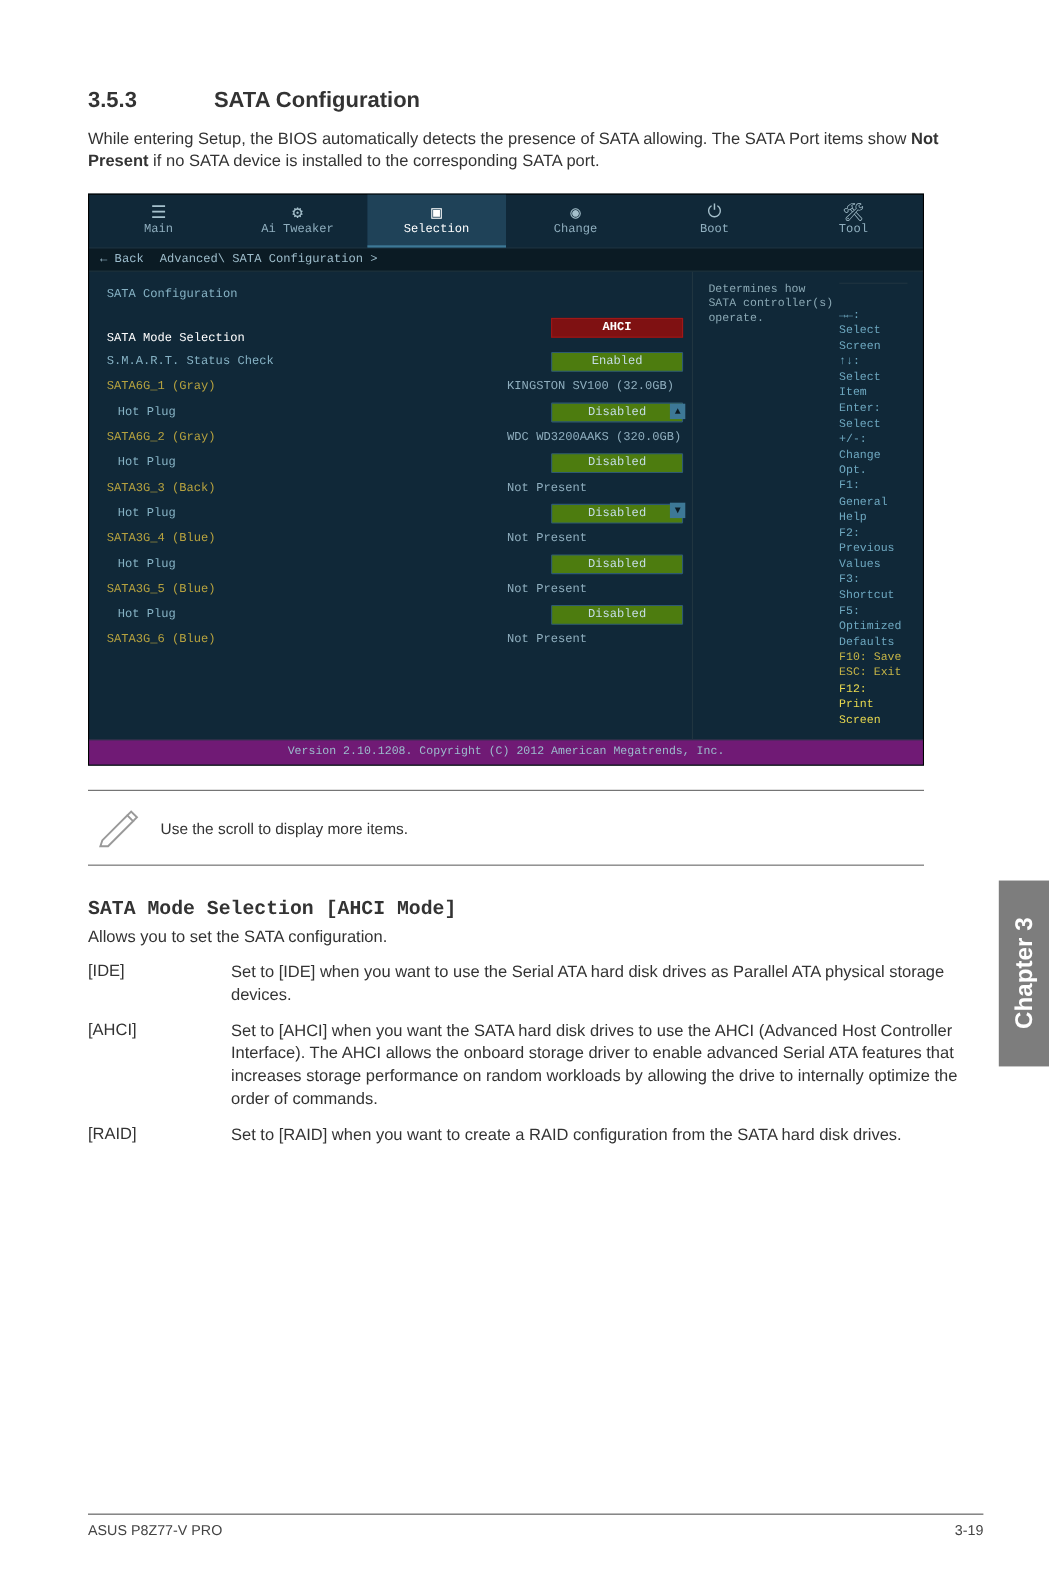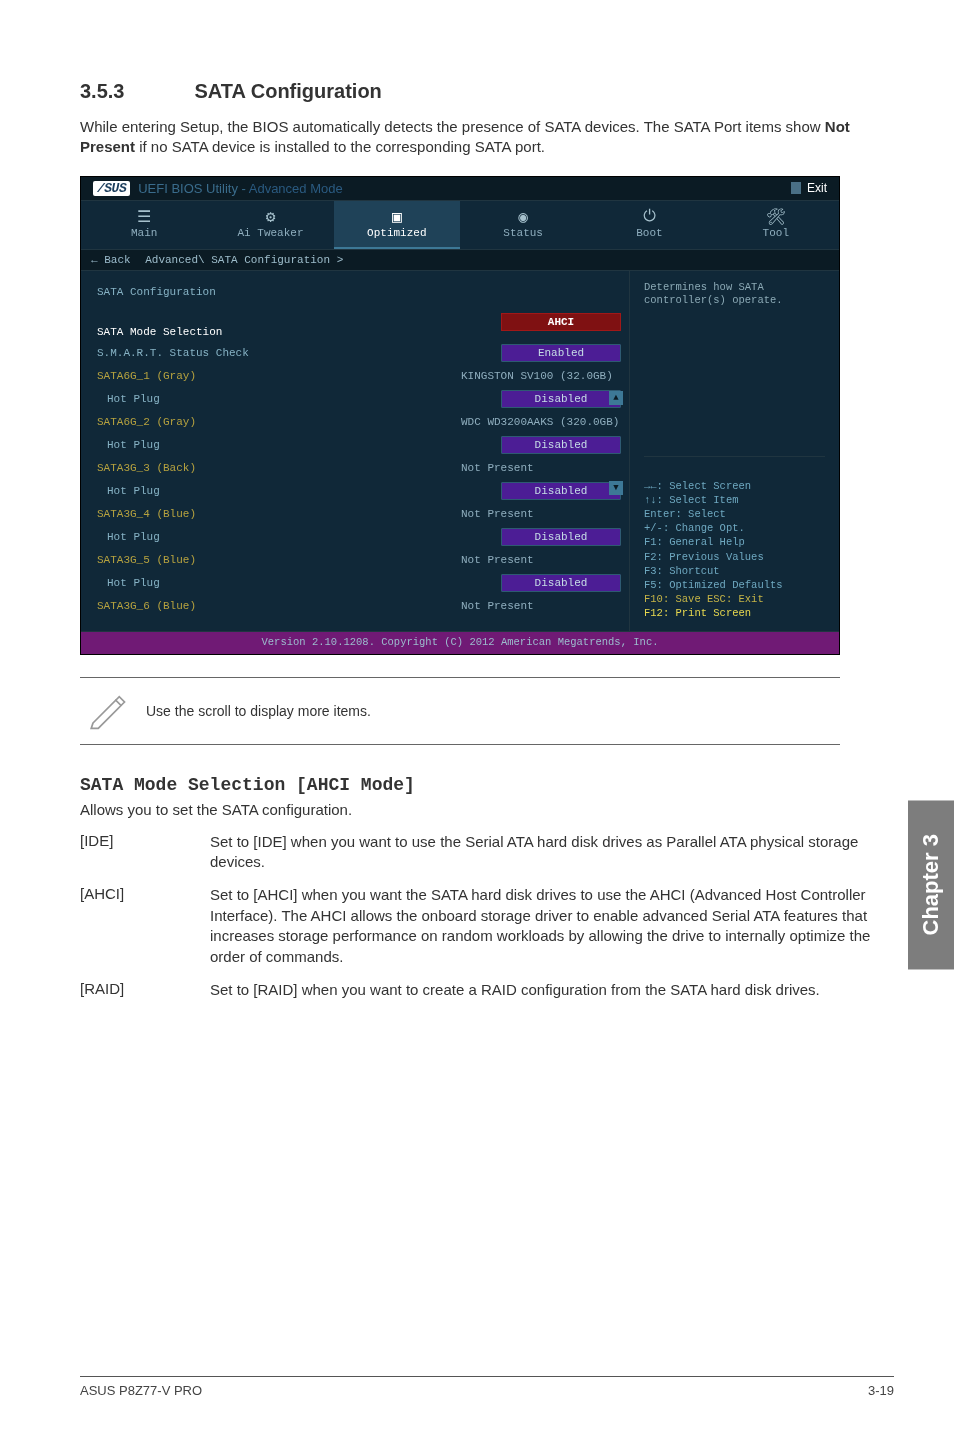--- a/index.html
+++ b/index.html
@@ -92,21 +92,21 @@
     flex: 1;
     padding: 10px 8px 10px 16px;
     position: relative;
   }
   .bios-right {
     width: 210px;
     padding: 10px 14px;
     border-left: 1px solid #203540;
     color: #86b2c4;
     display: flex;
-    flex-direction: column;
+    flex-direction: row;
     justify-content: space-between;
     min-height: 360px;
   }
   .row {
     display: flex;
     justify-content: space-between;
     align-items: center;
     padding: 3px 0;
     min-height: 22px;
   }
@@ -115,21 +115,21 @@
   .row .indent { padding-left: 10px; }
   .row.sata .label { color: #b6a23f; }
   .value-btn {
     min-width: 120px;
     text-align: center;
     padding: 2px 12px;
     color: #c6dde6;
   }
   .value-btn.framed {
     border: 1px solid #2e5a72;
-    background: #4c1d95;
+    background: #4d7c0f;
     border-radius: 1px;
   }
   .value-btn.ahci {
     background: #7f1112;
     color: #fff;
     border: 1px solid #a01818;
     font-weight: bold;
   }
   .value-plain { color: #8faebe; width: 160px; text-align: left; }
 
@@ -204,42 +204,30 @@
 <body>
 
 <div class="page-content">
 
   <div>
     <span class="section-number">3.5.3</span>
     <span class="section-title">SATA Configuration</span>
   </div>
 
   <p class="intro-text">
-    <span>While entering Setup, the BIOS automatically detects the presence of SATA devices. The SATA Port items show </span><span class="bold">Not Present</span><span> if no SATA device is installed to the corresponding SATA port.</span>
+    <span>While entering Setup, the BIOS automatically detects the presence of SATA allowing. The SATA Port items show </span><span class="bold">Not Present</span><span> if no SATA device is installed to the corresponding SATA port.</span>
   </p>
 
   <div class="bios-box">
-    <div class="bios-topbar">
-      <div class="left">
-        <span class="asus-logo">/SUS</span>
-        <span class="bios-title">
-          <span>UEFI BIOS Utility - </span><span class="adv">Advanced Mode</span>
-        </span>
-      </div>
-      <div class="exit-btn">
-        <span class="exit-icon"></span>
-        <span>Exit</span>
-      </div>
-    </div>
 
     <div class="bios-tabs">
       <div class="bios-tab"><span class="tab-icon">☰</span><span>Main</span></div>
       <div class="bios-tab"><span class="tab-icon">⚙</span><span>Ai Tweaker</span></div>
-      <div class="bios-tab active"><span class="tab-icon">▣</span><span>Optimized</span></div>
-      <div class="bios-tab"><span class="tab-icon">◉</span><span>Status</span></div>
+      <div class="bios-tab active"><span class="tab-icon">▣</span><span>Selection</span></div>
+      <div class="bios-tab"><span class="tab-icon">◉</span><span>Change</span></div>
       <div class="bios-tab"><span class="tab-icon">⏻</span><span>Boot</span></div>
       <div class="bios-tab"><span class="tab-icon">🛠</span><span>Tool</span></div>
     </div>
 
     <div class="breadcrumb">
       <span class="back">← Back</span>
       <span>Advanced\ SATA Configuration &gt;</span>
     </div>
 
     <div class="bios-body">

